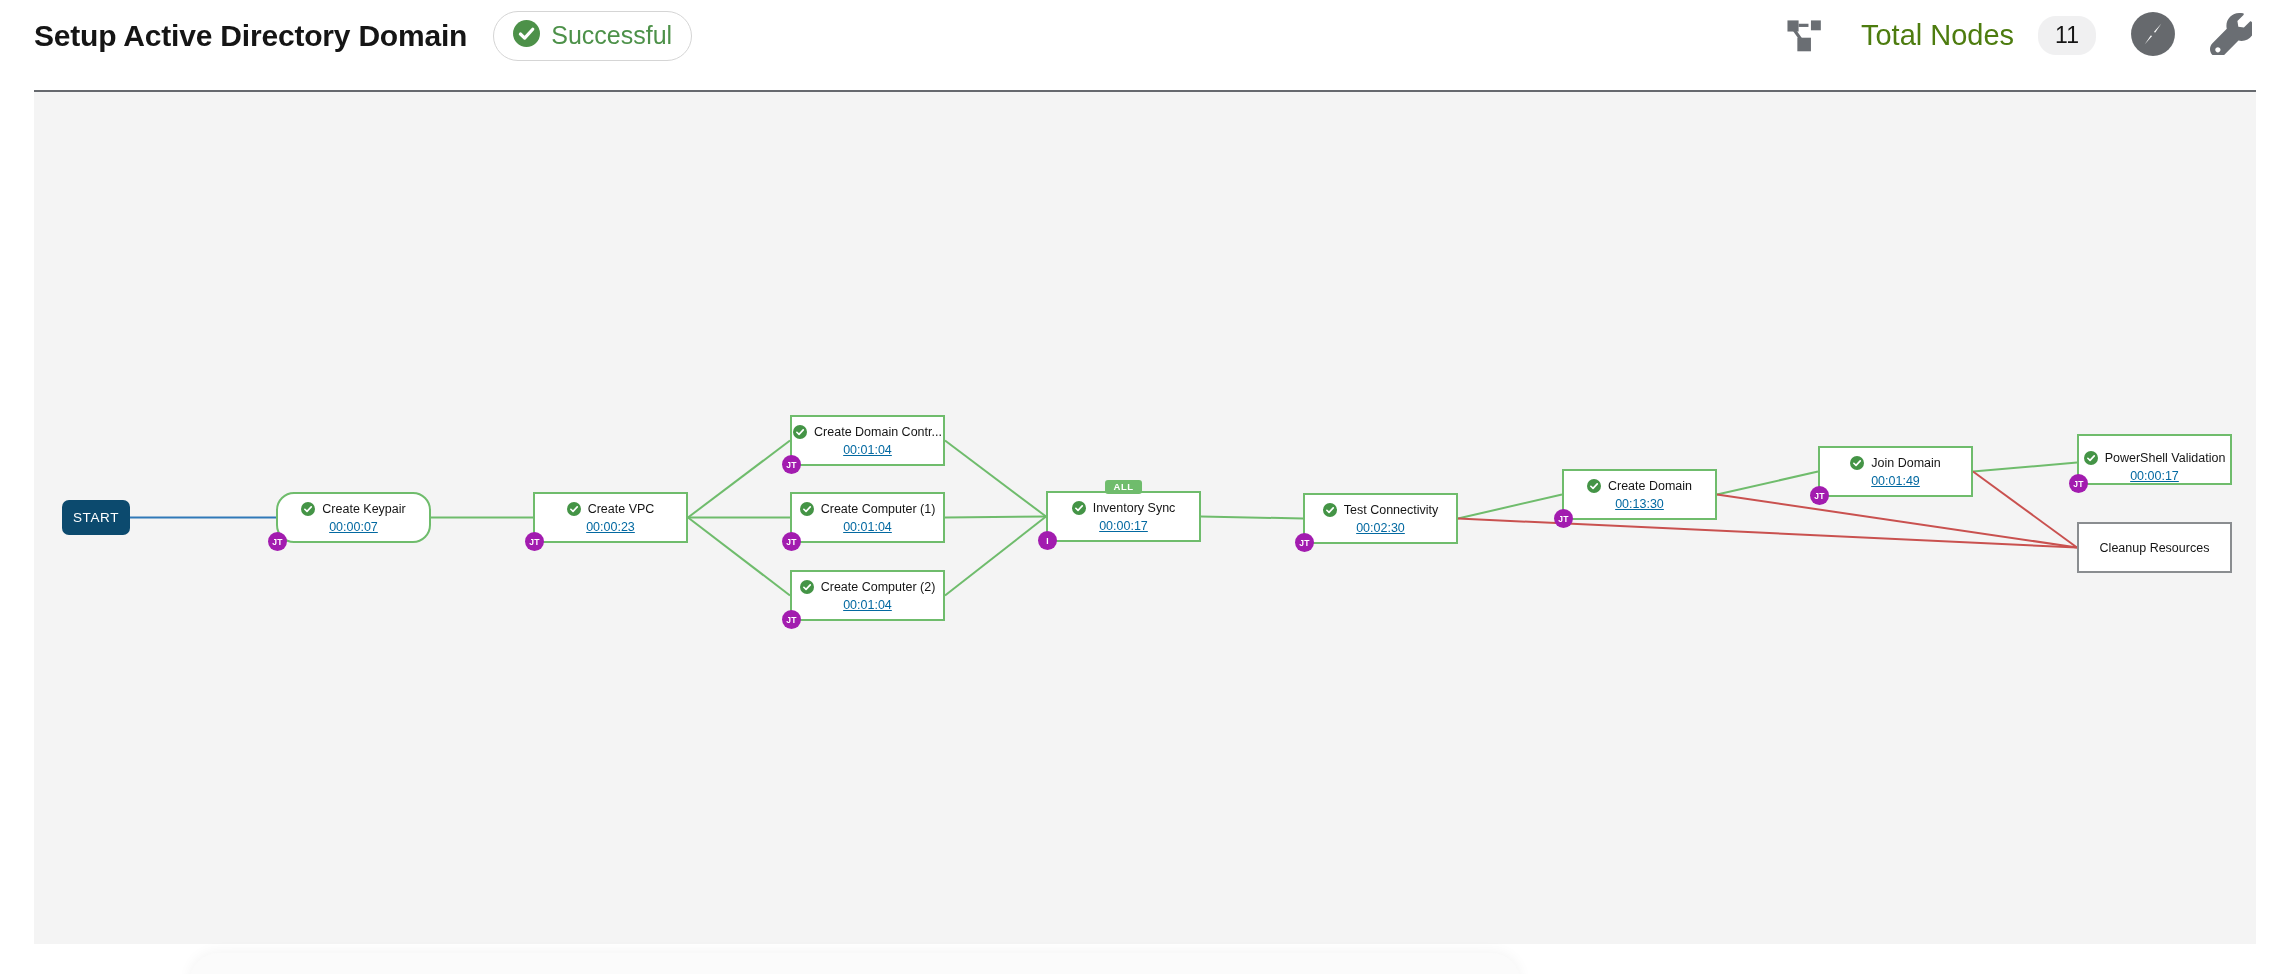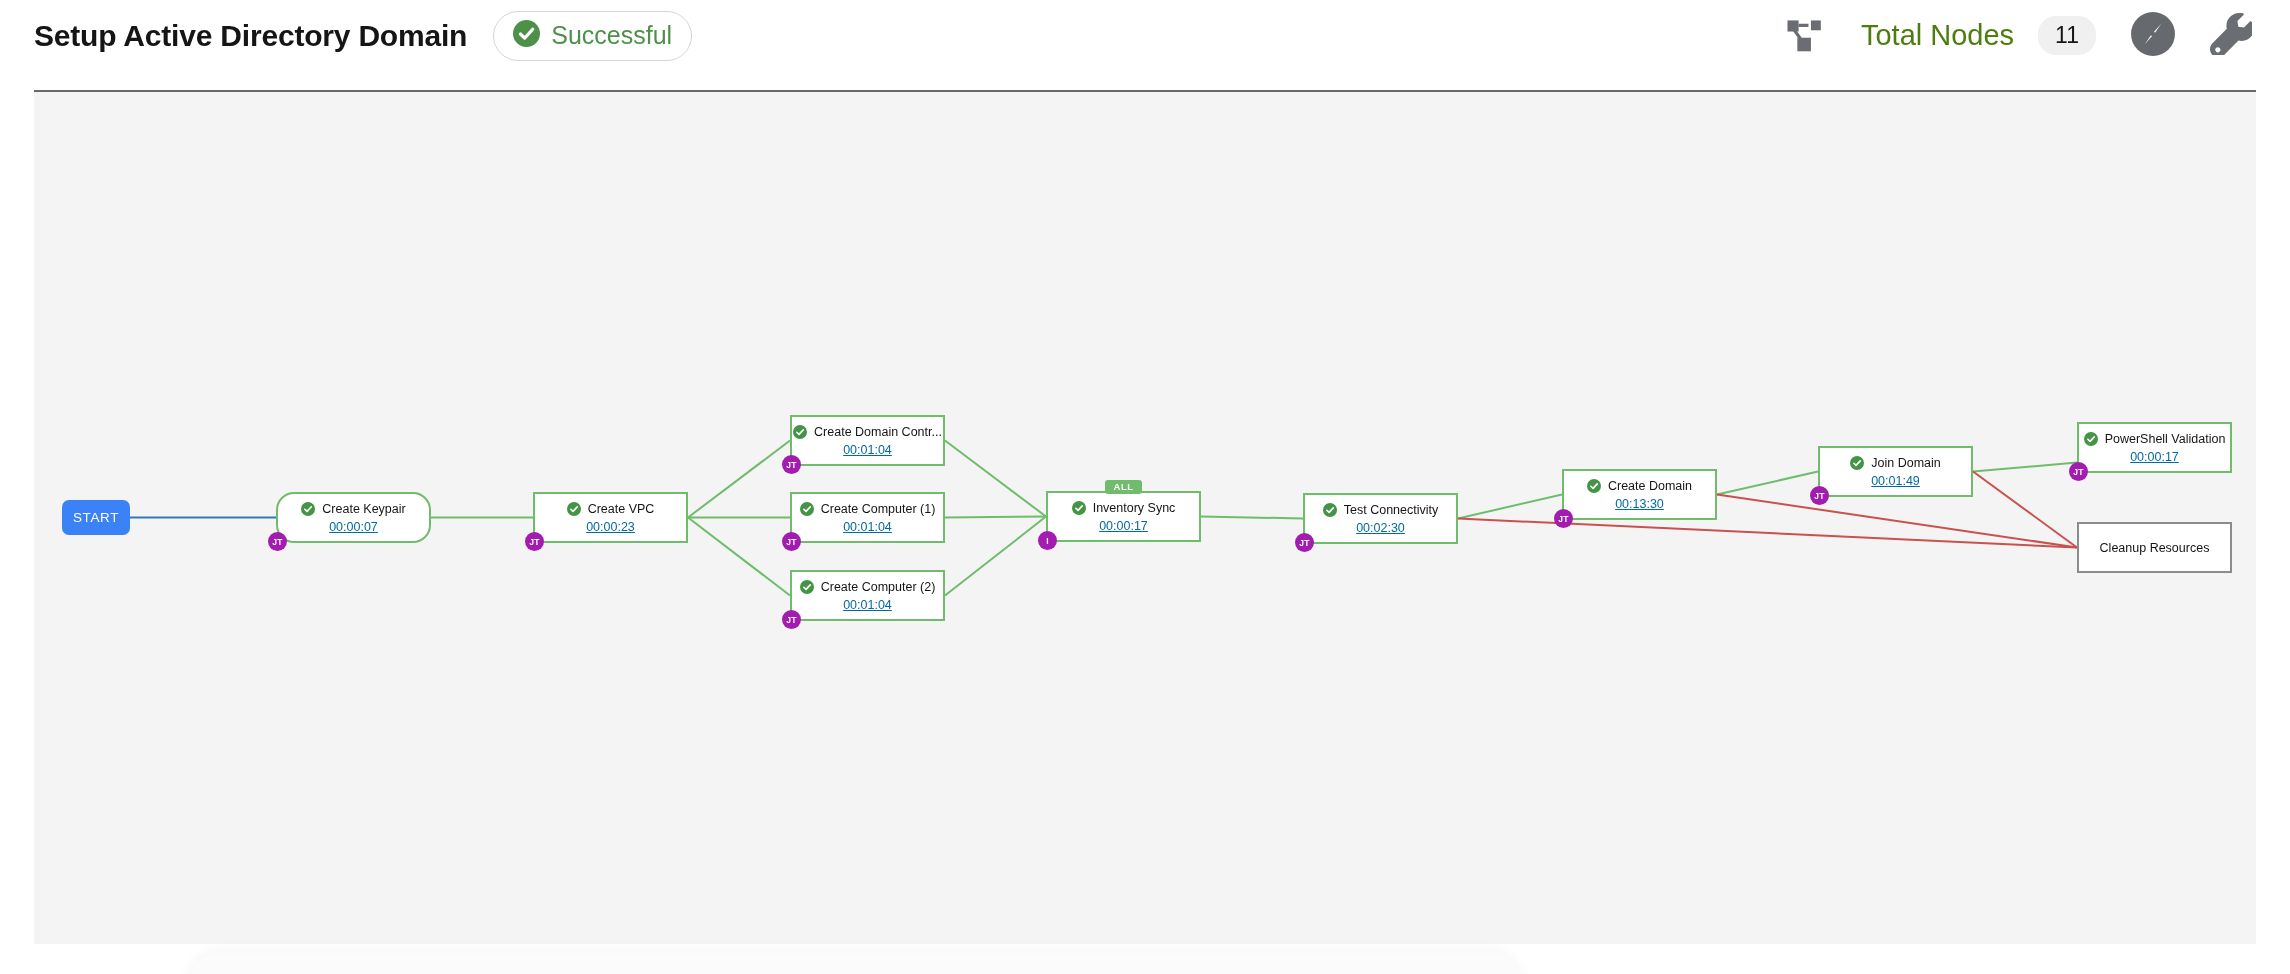--- a/index.html
+++ b/index.html
@@ -37,21 +37,21 @@
     position:absolute;width:155px;height:51px;background:#fff;
     border:2px solid #6fbc6c;box-sizing:border-box;
     display:flex;flex-direction:column;justify-content:center;gap:4px;cursor:pointer;
   }
   .node.plain{border-color:#8a8d90;}
   .node-title-row{display:flex;align-items:center;justify-content:center;gap:7px;
     font-size:12.5px;color:#151515;white-space:nowrap;padding:0 6px;}
   .node-title-row .ic{display:flex;align-items:center;}
   .node-elapsed{text-align:center;font-size:12.5px;color:#0369a1;text-decoration:underline;}
   .start-node{
-    position:absolute;width:68px;height:35px;background:#3b82f6;border-radius:7px;
+    position:absolute;width:68px;height:35px;background:#0c4a6e;border-radius:7px;
     color:#fff;font-size:13.5px;letter-spacing:0.6px;display:flex;align-items:center;
     justify-content:center;cursor:pointer;
   }
   .corner-badge{
     position:absolute;left:-10px;bottom:-10px;width:19px;height:19px;border-radius:50%;
     background:#a21caf;color:#fff;font-size:8.5px;font-weight:700;letter-spacing:0.3px;
     display:flex;align-items:center;justify-content:center;
   }
   .top-badge{
     position:absolute;top:-13px;left:50%;transform:translateX(-50%);
@@ -243,21 +243,21 @@
           <svg width="14" height="14" viewBox="0 0 16 16">
             <circle cx="8" cy="8" r="8" fill="#449446"></circle>
             <path d="M4.4 8.3 L6.9 10.7 L11.7 5.5" stroke="#fff" stroke-width="1.9" fill="none" stroke-linecap="round" stroke-linejoin="round"></path>
           </svg>
         </span>
         <span>Join Domain</span>
       </div>
       <div class="node-elapsed">00:01:49</div>
       <span class="corner-badge">JT</span>
     </div>
-    <div class="node" style="left: 2043px; top: 330px;">
+    <div class="node" style="left: 2043px; top: 342px; justify-content: flex-end;">
       <div class="node-title-row">
         <span class="ic">
           <svg width="14" height="14" viewBox="0 0 16 16">
             <circle cx="8" cy="8" r="8" fill="#449446"></circle>
             <path d="M4.4 8.3 L6.9 10.7 L11.7 5.5" stroke="#fff" stroke-width="1.9" fill="none" stroke-linecap="round" stroke-linejoin="round"></path>
           </svg>
         </span>
         <span>PowerShell Validation</span>
       </div>
       <div class="node-elapsed">00:00:17</div>

